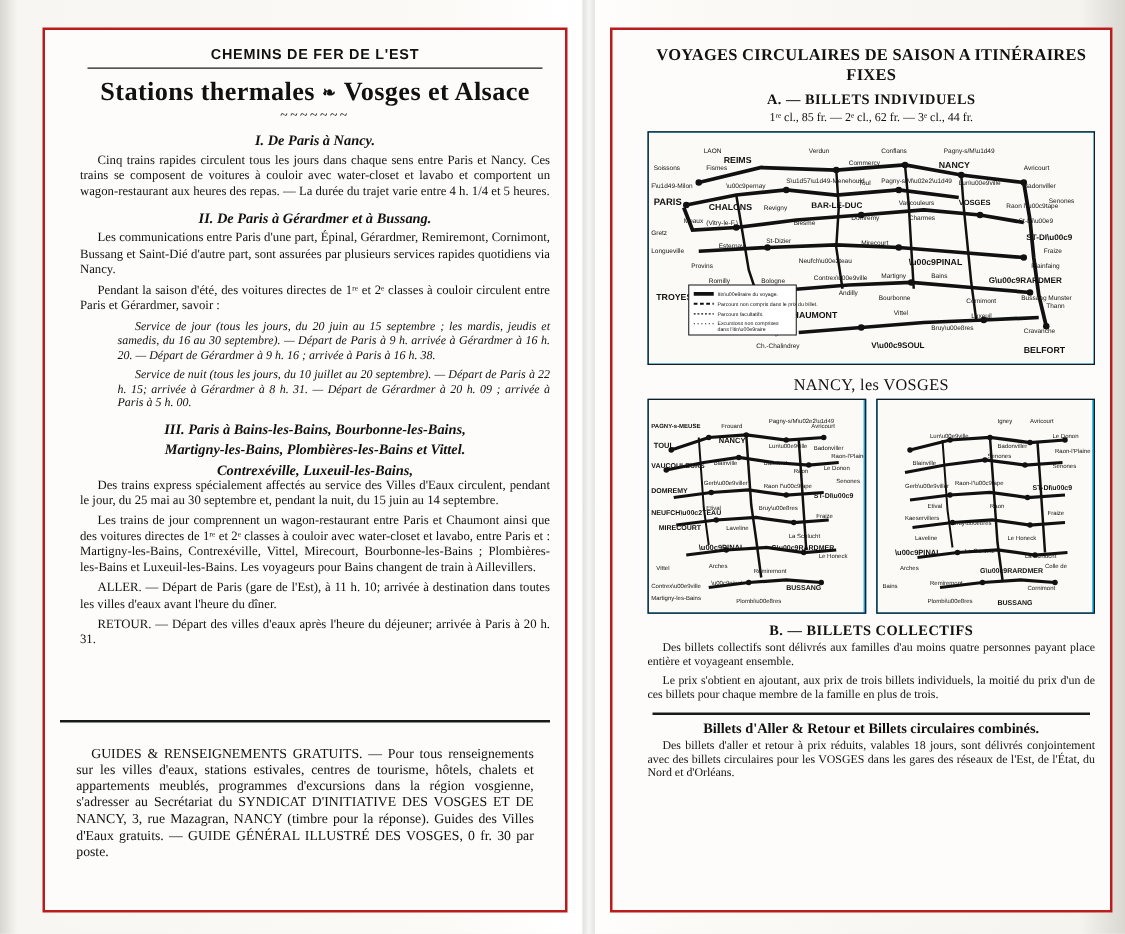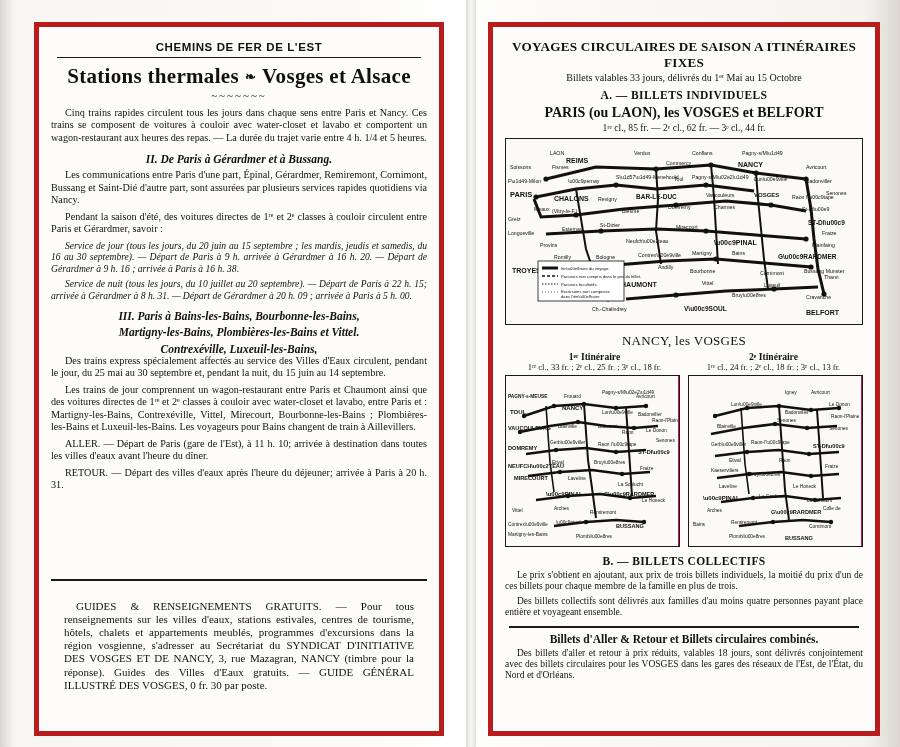--- a/index.html
+++ b/index.html
@@ -21,21 +21,22 @@
     background:
       linear-gradient(90deg,#d8d6cf 0px,#f7f6f2 14px,#fbfaf7 40%,#ffffff 50%,#fbfaf7 60%,#f6f4ef 96%,#d9d7d0 100%);
   }
   .fold{
     position:absolute;top:0;bottom:0;left:466px;width:10px;
     background:linear-gradient(90deg,rgba(0,0,0,.12),rgba(0,0,0,.03),rgba(0,0,0,.10));
   }
   .panel{
     position:absolute;
     background:#fdfcfa;
-    border:5px solid #b91c1c;
+    border:2px solid #b91c1c;
+    padding-left:16px;
   }
   .panel.left{left:34px;top:22px;width:400px;height:704px;}
   .panel.right{left:488px;top:22px;width:382px;height:704px;}
   .inner{padding:8px 12px;}
   
   .hdr-small{
     font-size:11.5px;letter-spacing:.6px;font-weight:bold;
     font-family:"Liberation Sans", sans-serif;
     text-align:center;margin:6px 0 2px;
   }
@@ -47,21 +48,21 @@
   .title-main .orn{font-size:13px;vertical-align:2px;padding:0 6px;}
   .squig{text-align:center;font-size:11px;letter-spacing:2px;margin:-2px 0 6px;}
   h3.sec{
     text-align:center;font-size:11.5px;font-style:italic;font-weight:bold;
     margin:9px 0 4px;
   }
   p.body{
     font-size:10.2px;line-height:1.22;text-align:justify;margin:0 0 4px;
     text-indent:14px;
   }
-  p.sm{font-size:9.6px;line-height:1.2;}
+  p.sm{font-size:9.6px;line-height:1.2;margin-left:30px;}
   .it{font-style:italic;}
   .botbox{
     position:absolute;left:12px;right:12px;bottom:26px;
     border-top:2px solid #1a1a1a;padding-top:6px;
   }
   .botbox p{font-size:11px;line-height:1.2;text-align:justify;margin:13px;text-indent:12px;}
   
   .r-title{
     text-align:center;font-weight:bold;font-size:13.2px;letter-spacing:.2px;
     font-family:"Liberation Serif", serif;margin:4px 0 1px;
@@ -70,21 +71,21 @@
   .r-h2{text-align:center;font-weight:bold;font-size:11.5px;margin:6px 0 3px;letter-spacing:.4px;font-family:Liberation Serif, serif;}
   .r-h3{text-align:center;font-weight:bold;font-size:14px;margin:4px 0 1px;}
   .r-fares{text-align:center;font-size:9.6px;margin:0 0 5px;}
   .r-h4{text-align:center;font-weight:normal;font-size:13px;margin:8px 0 2px;letter-spacing:.3px;}
   .two-col-h{display:flex;}
   .two-col-h > div{flex:1;text-align:center;}
   .itin-lbl{font-size:9.6px;font-weight:bold;}
   .itin-fare{font-size:8.6px;}
   .maps-row{display:flex;gap:8px;margin-top:3px;}
   .mapbox{
-    border:1px solid #1a1a1a;background:#be185d;position:relative;overflow:hidden;
+    border:1px solid #1a1a1a;background:#0ea5e9;position:relative;overflow:hidden;
   }
   .map-big{width:356px;height:185px;margin:0 auto;}
   .map-half{flex:1;height:170px;}
   .r-p{font-size:9.5px;line-height:1.2;text-align:justify;margin:3px 0;text-indent:12px;}
   .r-rule{border-top:2px solid #1a1a1a;margin:7px 4px 5px;}
   .r-h5{text-align:center;font-weight:bold;font-size:11.5px;margin:4px 0 3px;}
   svg{display:block;}
   .mtxt{font-family:"Liberation Sans", sans-serif;}
 </style>
 </head>
@@ -97,20 +98,21 @@
   <div class="panel left">
     <div class="inner">
       <div class="hdr-small">CHEMINS DE FER DE L'EST</div>
       <div class="rule"></div>
 
       <div class="title-main">
         <span>Stations thermales</span><span class="orn">❧</span><span>Vosges et Alsace</span>
       </div>
       <div class="squig">~~~~~~~</div>
 
+      <h3 class="sec">I. De Paris à Nancy.</h3>
       <p class="body">Cinq trains rapides circulent tous les jours dans chaque sens entre Paris et Nancy. Ces trains se composent de voitures à couloir avec water-closet et lavabo et comportent un wagon-restaurant aux heures des repas. — La durée du trajet varie entre 4 h. 1/4 et 5 heures.</p>
 
       <h3 class="sec">II. De Paris à Gérardmer et à Bussang.</h3>
       <p class="body">Les communications entre Paris d'une part, Épinal, Gérardmer, Remiremont, Cornimont, Bussang et Saint-Dié d'autre part, sont assurées par plusieurs services rapides quotidiens via Nancy.</p>
       <p class="body">Pendant la saison d'été, des voitures directes de 1ʳᵉ et 2ᵉ classes à couloir circulent entre Paris et Gérardmer, savoir :</p>
       <p class="body sm it">Service de jour (tous les jours, du 20 juin au 15 septembre ; les mardis, jeudis et samedis, du 16 au 30 septembre). — Départ de Paris à 9 h. arrivée à Gérardmer à 16 h. 20. — Départ de Gérardmer à 9 h. 16 ; arrivée à Paris à 16 h. 38.</p>
       <p class="body sm it">Service de nuit (tous les jours, du 10 juillet au 20 septembre). — Départ de Paris à 22 h. 15; arrivée à Gérardmer à 8 h. 31. — Départ de Gérardmer à 20 h. 09 ; arrivée à Paris à 5 h. 00.</p>
 
       <h3 class="sec">III. Paris à Bains-les-Bains, Bourbonne-les-Bains,</h3>
       <h3 class="sec" style="margin:0 0 5px">Martigny-les-Bains, Plombières-les-Bains et Vittel.</h3>
@@ -123,24 +125,22 @@
     </div>
 
     <div class="botbox">
       <p>GUIDES &amp; RENSEIGNEMENTS GRATUITS. — Pour tous renseignements sur les villes d'eaux, stations estivales, centres de tourisme, hôtels, chalets et appartements meublés, programmes d'excursions dans la région vosgienne, s'adresser au Secrétariat du SYNDICAT D'INITIATIVE DES VOSGES ET DE NANCY, 3, rue Mazagran, NANCY (timbre pour la réponse). Guides des Villes d'Eaux gratuits. — GUIDE GÉNÉRAL ILLUSTRÉ DES VOSGES, 0 fr. 30 par poste.</p>
     </div>
   </div>
 
   <div class="panel right">
     <div class="inner">
       <div class="r-title">VOYAGES CIRCULAIRES DE SAISON A ITINÉRAIRES FIXES</div>
-      <div class="r-sub">Billets valables 33 jours, délivrés du 1ᵉʳ Mai au 15 Octobre</div>
 
       <div class="r-h2">A. — BILLETS INDIVIDUELS</div>
-      <div class="r-h3">PARIS (ou LAON), les VOSGES et BELFORT</div>
       <div class="r-fares">1ʳᵉ cl., 85 fr. — 2ᵉ cl., 62 fr. — 3ᵉ cl., 44 fr.</div>
 
       <div class="mapbox map-big">
         <svg width="356" height="185" viewBox="0 0 356 185" class="mtxt" aria-hidden="true">
           <rect x="0" y="0" width="356" height="185" fill="#fbfaf6"></rect>
 
           <g stroke="#111" fill="none">
             <path d="M40 40 L90 28 L150 30 L205 26 L250 34 L300 40" stroke-width="3"></path>
             <path d="M30 58 L70 50 L110 46 L150 50 L200 46 L248 52" stroke-width="3"></path>
             <path d="M28 60 L35 78 L70 76 L118 70 L170 66 L220 62 L265 66 L300 72" stroke-width="3"></path>
@@ -251,30 +251,20 @@
             <text x="55" y="147" font-size="4.2" fill="#111">Parcours facultatifs.</text>
             <line x1="36" y1="153" x2="52" y2="153" stroke="#111" stroke-width="0.7" stroke-dasharray="1 2"></line>
             <text x="55" y="154" font-size="4.2" fill="#111">Excursions non comprises</text>
             <text x="55" y="159" font-size="4.2" fill="#111">dans l'itin\u00e9raire</text>
           </g>
         </svg>
       </div>
 
       <div class="r-h4">NANCY, les VOSGES</div>
 
-      <div class="two-col-h">
-        <div>
-          <div class="itin-lbl">1ᵉʳ Itinéraire</div>
-          <div class="itin-fare">1ʳᵉ cl., 33 fr. ; 2ᵉ cl., 25 fr. ; 3ᵉ cl., 18 fr.</div>
-        </div>
-        <div>
-          <div class="itin-lbl">2ᵉ Itinéraire</div>
-          <div class="itin-fare">1ʳᵉ cl., 24 fr. ; 2ᵉ cl., 18 fr. ; 3ᵉ cl., 13 fr.</div>
-        </div>
-      </div>
 
       <div class="maps-row">
 
         <div class="mapbox map-half">
           <svg width="172" height="170" viewBox="0 0 172 170" class="mtxt" aria-hidden="true">
             <rect x="0" y="0" width="172" height="170" fill="#fbfaf6"></rect>
             <g stroke="#111" fill="none">
               <path d="M18 40 L48 30 L78 28 L110 32 L140 30" stroke-width="2.6"></path>
               <path d="M14 56 L44 50 L72 46 L100 50 L128 52 L152 50" stroke-width="2.6"></path>
               <path d="M20 78 L50 74 L80 72 L110 76 L140 74" stroke-width="2.6"></path>
@@ -406,21 +396,21 @@
               <text x="120" y="152">Cornimont</text>
               <text x="4" y="150">Bains</text>
               <text x="40" y="162">Plombi\u00e8res</text>
               <text x="96" y="164" font-weight="bold" font-size="5.6">BUSSANG</text>
             </g>
           </svg>
         </div>
       </div>
 
       <div class="r-h2" style="margin-top:8px">B. — BILLETS COLLECTIFS</div>
+      <p class="r-p">Des billets collectifs sont délivrés aux familles d'au moins quatre personnes payant place entière et voyageant ensemble.</p>
       <p class="r-p">Le prix s'obtient en ajoutant, aux prix de trois billets individuels, la moitié du prix d'un de ces billets pour chaque membre de la famille en plus de trois.</p>
-      <p class="r-p">Des billets collectifs sont délivrés aux familles d'au moins quatre personnes payant place entière et voyageant ensemble.</p>
 
       <div class="r-rule"></div>
       <div class="r-h5">Billets d'Aller &amp; Retour et Billets circulaires combinés.</div>
       <p class="r-p">Des billets d'aller et retour à prix réduits, valables 18 jours, sont délivrés conjointement avec des billets circulaires pour les VOSGES dans les gares des réseaux de l'Est, de l'État, du Nord et d'Orléans.</p>
     </div>
   </div>
 </div>
 
 </body></html>

